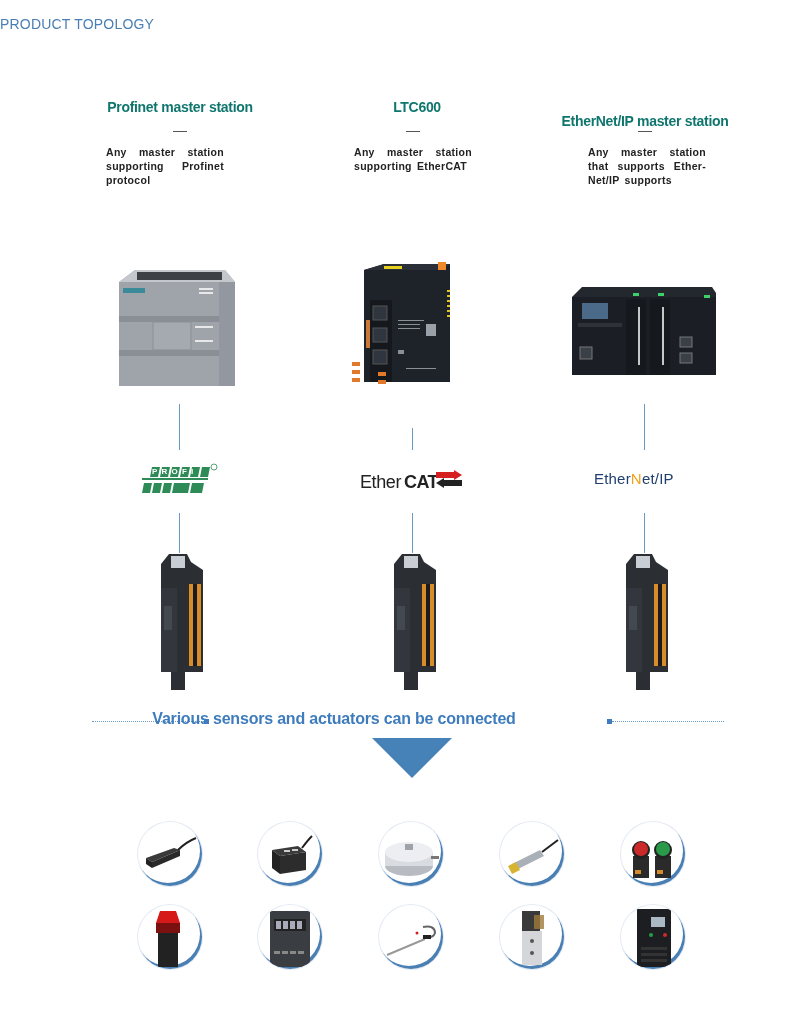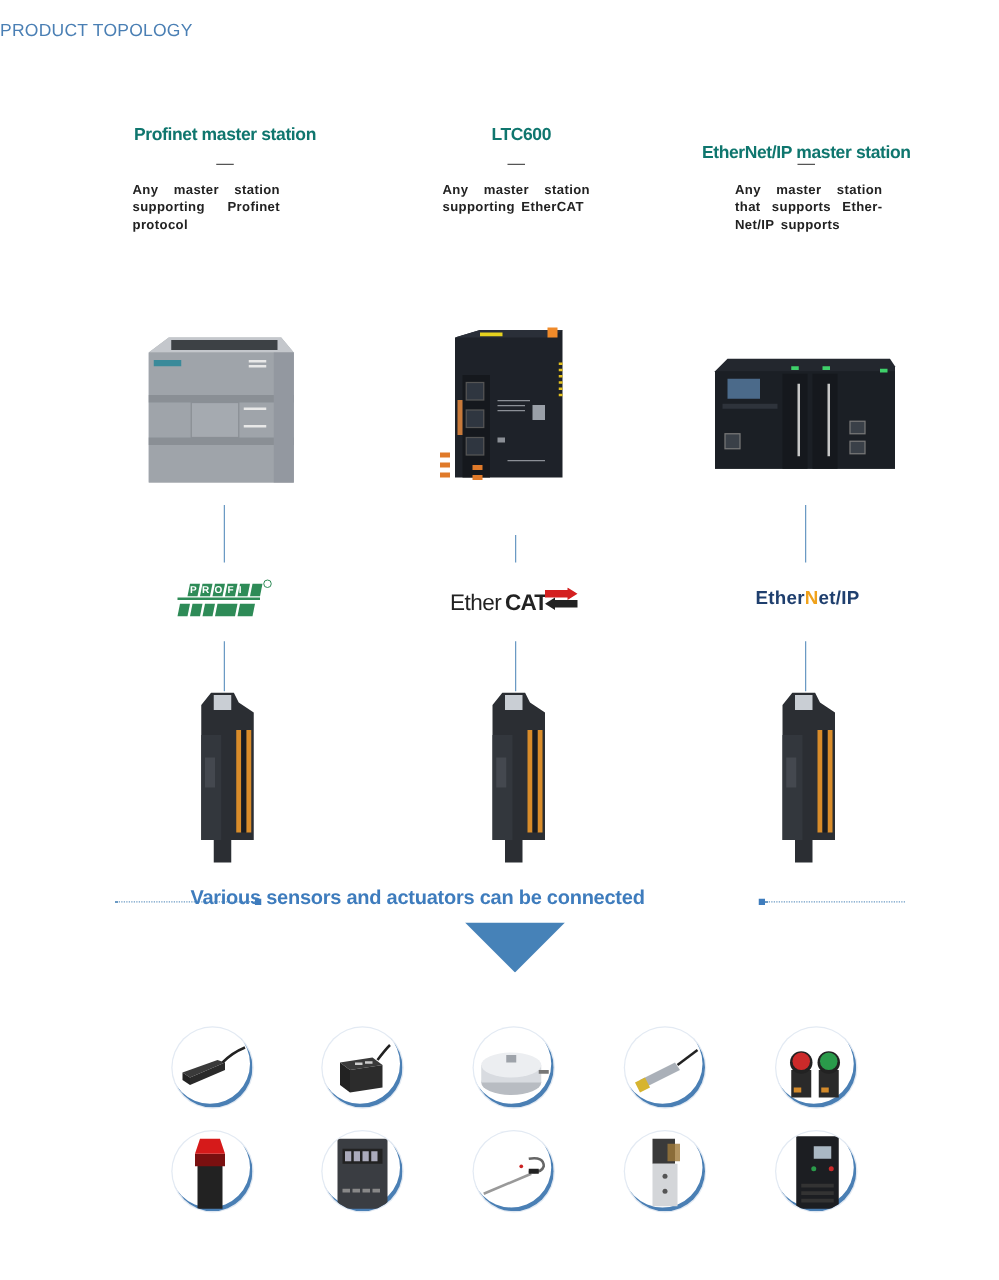--- a/index.html
+++ b/index.html
@@ -142,21 +142,21 @@
 
 <div class="abs" style="left:360px;top:470px;width:104px;height:26px;">
   <span class="abs" style="left:0;top:2px;font-size:18px;color:#222;letter-spacing:-0.4px;">Ether</span>
   <span class="abs logo-text" style="left:44px;top:2px;font-size:18px;color:#222;letter-spacing:-0.6px;">CAT</span>
   <svg class="abs" style="left:76px;top:0;" width="28" height="20" viewBox="0 0 28 20">
     <polygon points="0,2 18,2 18,0 26,5 18,10 18,8 0,8" fill="#d42020"></polygon>
     <polygon points="8,10 26,10 26,16 8,16 8,18 0,13 8,8" fill="#222"></polygon>
   </svg>
 </div>
 
-<div class="abs" style="left:594px;top:470px;width:104px;height:22px;font-size:15px;font-weight:bold;color:#1f3f6e;letter-spacing:0.2px;text-align:center;">
+<div class="abs" style="left:594px;top:470px;width:104px;height:22px;font-size:15px;font-weight:normal;color:#1f3f6e;letter-spacing:0.2px;">
   <span>Ether</span><span style="color:#f0a21b;">N</span><span>et/IP</span>
 </div>
 
 <svg class="abs" style="left:155px;top:554px;" width="52" height="140" viewBox="0 0 52 140">
   <polygon points="6,10 14,0 32,0 36,8 48,16 48,118 6,118" fill="#2b2e33"></polygon>
   <rect x="16" y="2" width="14" height="12" fill="#c9ced4"></rect>
   <rect x="6" y="34" width="16" height="84" fill="#33373d"></rect>
   <rect x="9" y="52" width="8" height="24" fill="#44484f"></rect>
   <g fill="#d98c2a">
       <rect x="34" y="30" width="4" height="82"></rect>

